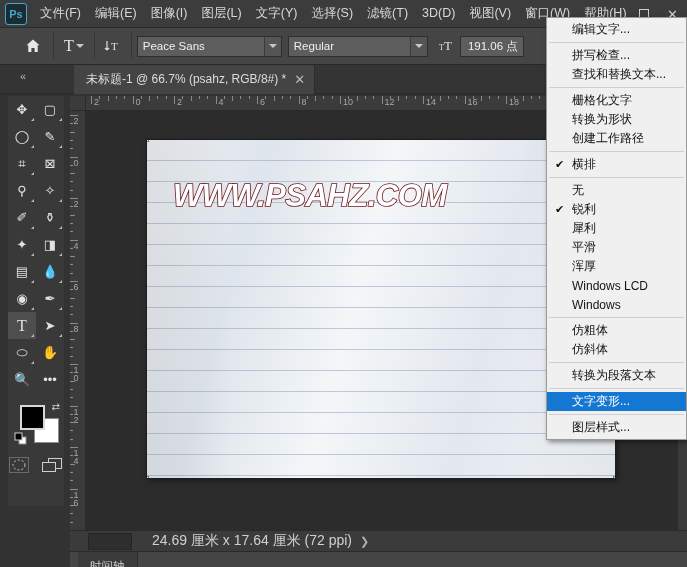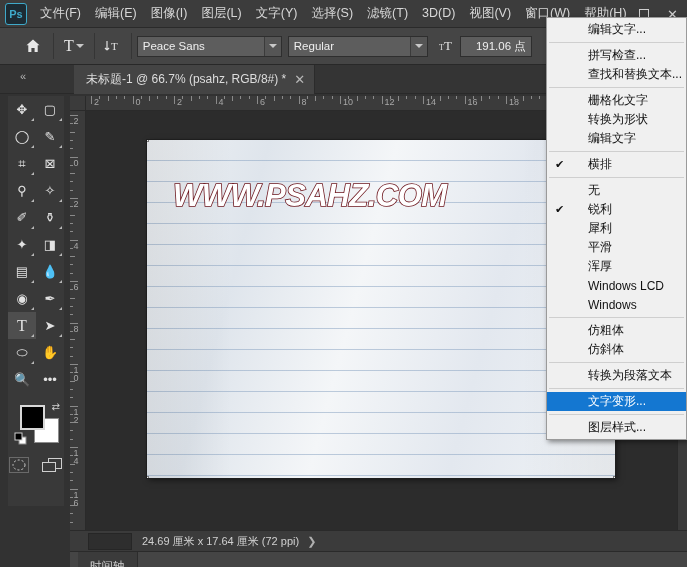--- a/index.html
+++ b/index.html
@@ -183,21 +183,21 @@
   .sel-handle { position: absolute; width: 5px; height: 5px; border: 1px solid #777; background: #f3f3f3; }
 
   
   .statusbar {
     position: absolute; left: 70px; top: 530px; width: 617px; height: 21px;
     background: #3b3b3b; border-top: 1px solid #2a2a2a;
     display: flex; align-items: center;
   }
   .status-grip { width: 12px; height: 21px; }
   .status-zoombox { width: 44px; height: 17px; background: #2e2e2e; border: 1px solid #262626; margin-left: 6px; }
-  .status-txt { color: #d0d0d0; font-size: 11px; margin-left: 10px; }
+  .status-txt { color: #d0d0d0; font-size: 14px; margin-left: 20px; }
   .status-arr { color: #b0b0b0; font-size: 11px; margin-left: 8px; }
 
   
   .bottompanel {
     position: absolute; left: 70px; top: 551px; width: 617px; height: 16px;
     background: #3b3b3b; border-top: 1px solid #2a2a2a;
   }
   .panel-hdr {
     position: absolute; left: 0; top: 0; width: 617px; height: 30px;
     background: #454545;
@@ -214,21 +214,21 @@
 
   
   .dropdown {
     position: absolute; left: 546px; top: 17px; width: 141px;
     background: #f0f0f0; border: 1px solid #9a9a9a;
     box-shadow: 2px 2px 5px rgba(0,0,0,.45);
     padding: 2px 0; z-index: 50;
   }
   .mi {
     position: relative; height: 19px; display: flex; align-items: center;
-    padding-left: 41px; color: #111; font-size: 12px; white-space: nowrap;
+    padding-left: 25px; color: #111; font-size: 12px; white-space: nowrap;
   }
   .mi.sel { background: #1477d1; color: #fff; }
   .mi .chk { position: absolute; left: 8px; top: 3px; color: #111; font-size: 11px; }
   .msep { height: 1px; background: #cfcfcf; margin: 3px 2px; }
 </style>
 </head>
 <body>
 
 <div id="app">
 
@@ -288,21 +288,21 @@
       <span class="carrow">
           <i class="caret-dn"></i>
         </span>
     </div>
     <div class="tbtn" style="margin-left:6px;">
       <svg width="18" height="18" viewBox="0 0 18 18">
         <text x="1" y="13" fill="#e0e0e0" font-size="8" font-family="Liberation Serif, serif">T</text>
         <text x="6" y="13" fill="#e0e0e0" font-size="13" font-family="Liberation Serif, serif">T</text>
       </svg>
     </div>
-    <div class="numfield" style="width:72px;">
+    <div class="numfield" style="width:64px;">
       <span>191.06 点</span>
     </div>
   </div>
 
   <div class="tabbar">
     <div class="collapse-btn">«</div>
     <div class="doctab">
       <span>未标题-1 @ 66.7% (psahz, RGB/8#) *</span>
       <span class="tab-close">✕</span>
     </div>
@@ -612,21 +612,21 @@
         <span>查找和替换文本...</span>
       </div>
       <div class="msep"></div>
       <div class="mi">
         <span>栅格化文字</span>
       </div>
       <div class="mi">
         <span>转换为形状</span>
       </div>
       <div class="mi">
-        <span>编辑文字</span>
+        <span>创建工作路径</span>
       </div>
       <div class="msep"></div>
       <div class="mi">
         <span class="chk">✔</span>
         <span>横排</span>
       </div>
       <div class="msep"></div>
       <div class="mi">
         <span>无</span>
       </div>

